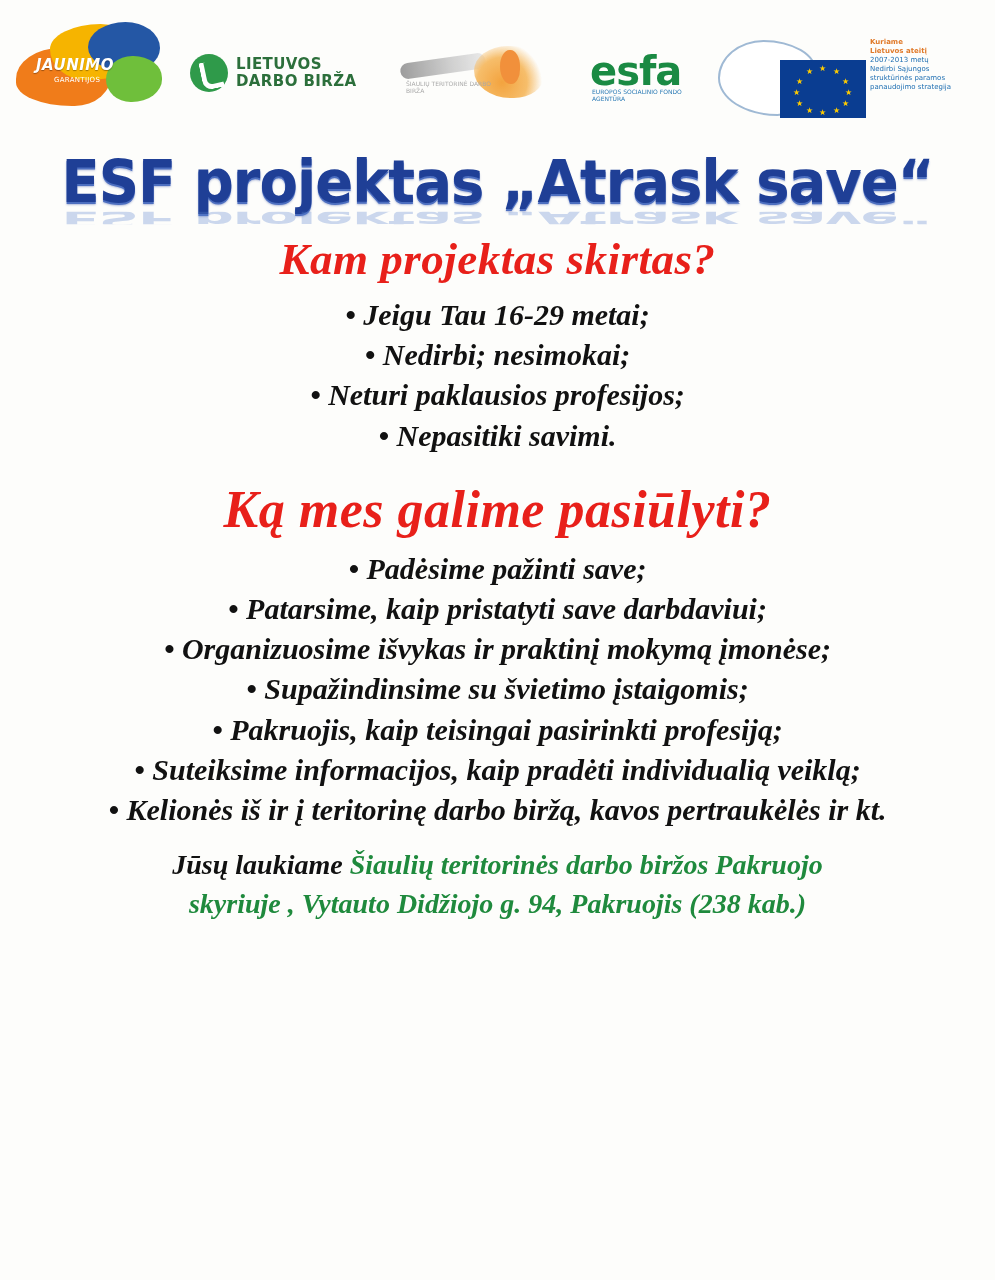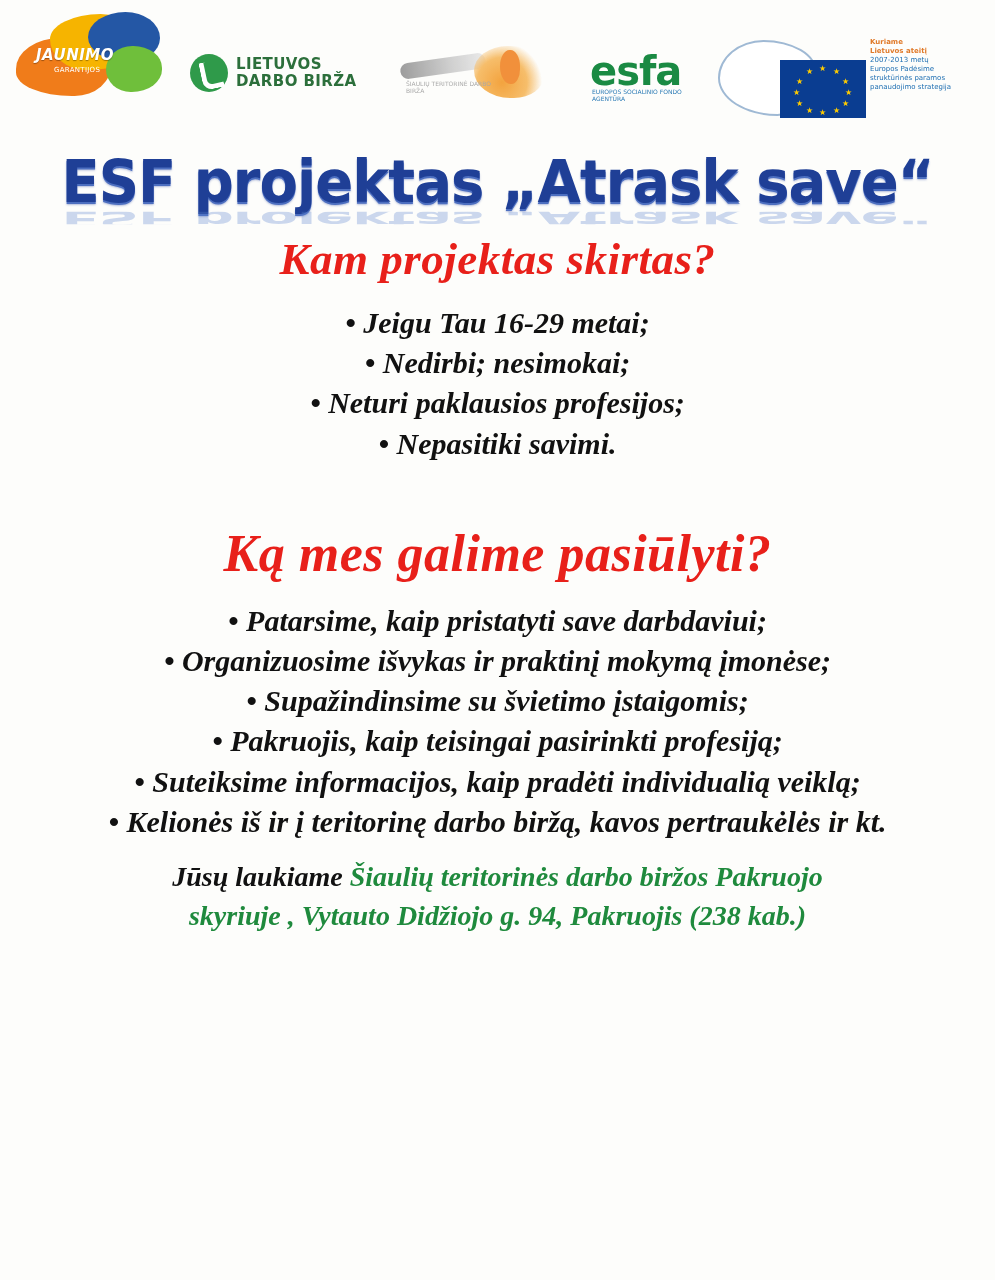--- a/index.html
+++ b/index.html
@@ -29,21 +29,21 @@
     width: 100%;
   }
   .logo {
     position: absolute;
     top: 0;
   }
 
   
   .logo-jaunimo {
     left: 14px;
-    top: 8px;
+    top: 18px;
     width: 150px;
     height: 100px;
   }
   .splash {
     position: absolute;
     border-radius: 50% 40% 55% 45%;
   }
   .splash-orange {
     left: 2px; top: 30px; width: 96px; height: 58px;
     background: #f07c1a;
@@ -262,24 +262,24 @@
   
   .question {
     text-align: center;
     color: #e8201a;
     font-family: "Liberation Serif", serif;
     font-weight: bold;
     font-style: italic;
     letter-spacing: .5px;
   }
   .q1 { font-size: 45px; }
-  .q2 { font-size: 52px; margin-top: 60px; }
+  .q2 { font-size: 52px; margin-top: 24px; }
 
   .bullets {
-    margin: 18px 0 0 0;
+    margin: 10px 0 0 0;
     padding: 0;
     list-style: none;
     text-align: center;
   }
   .bullets li {
     font-family: "Liberation Serif", serif;
     font-weight: bold;
     font-style: italic;
     color: #111111;
     line-height: 1.34;
@@ -350,41 +350,42 @@
         <span class="eu-star" style="left:25px;top:46px;">★</span>
         <span class="eu-star" style="left:15px;top:39px;">★</span>
         <span class="eu-star" style="left:12px;top:28px;">★</span>
         <span class="eu-star" style="left:15px;top:17px;">★</span>
         <span class="eu-star" style="left:25px;top:7px;">★</span>
       </div>
       <div class="eu-caption">
         <div class="hl">Kuriame</div>
         <div class="hl">Lietuvos ateitį</div>
         <div>2007-2013 metų</div>
-        <div>Europos Padėsime</div>
+        <div>Nedirbi Sąjungos</div>
         <div>struktūrinės paramos</div>
         <div>panaudojimo strategija</div>
       </div>
     </div>
 
   </div>
 
   <div class="headline">ESF projektas „Atrask save“</div>
   <div class="headline-reflection">ESF projektas „Atrask save“</div>
 
   <div class="question q1">Kam projektas skirtas?</div>
   <ul class="bullets list-a">
     <li>• Jeigu Tau 16-29 metai;</li>
     <li>• Nedirbi; nesimokai;</li>
     <li>• Neturi paklausios profesijos;</li>
     <li>• Nepasitiki savimi.</li>
   </ul>
 
   <div class="question q2">Ką mes galime pasiūlyti?</div>
   <ul class="bullets list-b">
+    <li>• Padėsime pažinti save;</li>
     <li>• Patarsime, kaip pristatyti save darbdaviui;</li>
     <li>• Organizuosime išvykas ir praktinį mokymą įmonėse;</li>
     <li>• Supažindinsime su švietimo įstaigomis;</li>
     <li>• Pakruojis, kaip teisingai pasirinkti profesiją;</li>
     <li>• Suteiksime informacijos, kaip pradėti individualią veiklą;</li>
     <li>• Kelionės iš ir į teritorinę darbo biržą, kavos pertraukėlės ir kt.</li>
   </ul>
 
   <div class="footer">
     <div class="footer-line">

